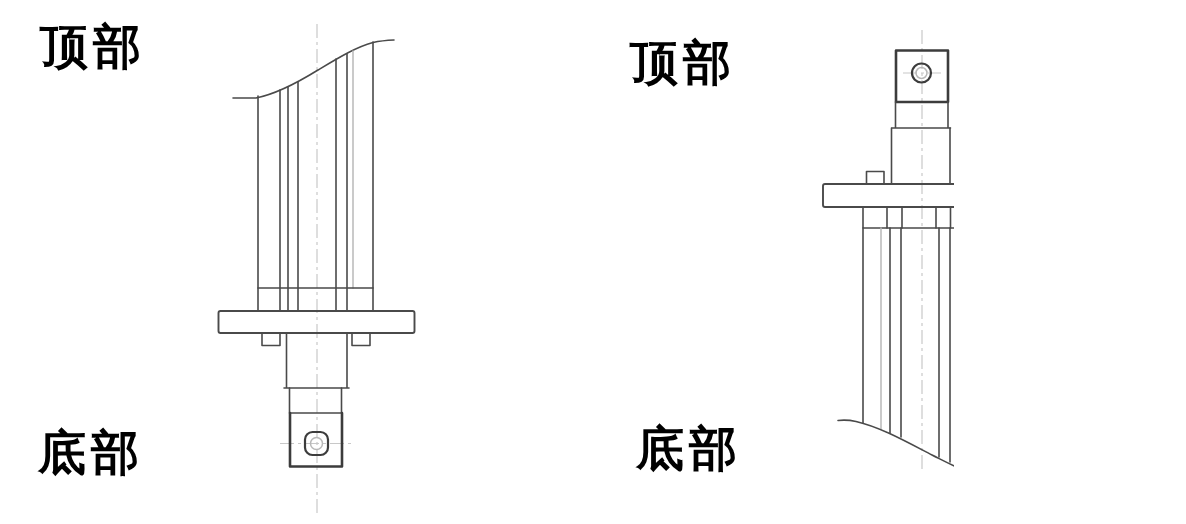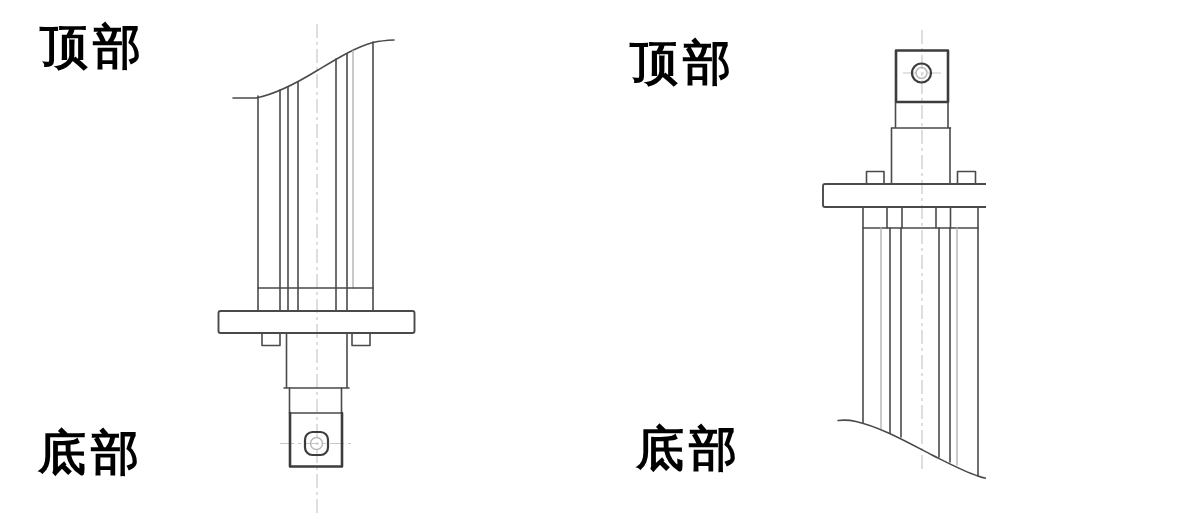--- a/index.html
+++ b/index.html
@@ -7,21 +7,20 @@
     padding: 0;
     background: var(--color-background, #ffffff);
   }
   .canvas {
     position: relative;
     width: 954px;
     height: 524px;
     background: var(--color-background, #ffffff);
     overflow: hidden;
     font-family: "Liberation Sans", sans-serif;
-    padding-left: 32px;
   }
   .canvas svg {
     position: absolute;
     left: 0;
     top: 0;
   }
   .view-label {
     position: absolute;
     font-family: "Liberation Sans", sans-serif;
     font-size: 48px;

